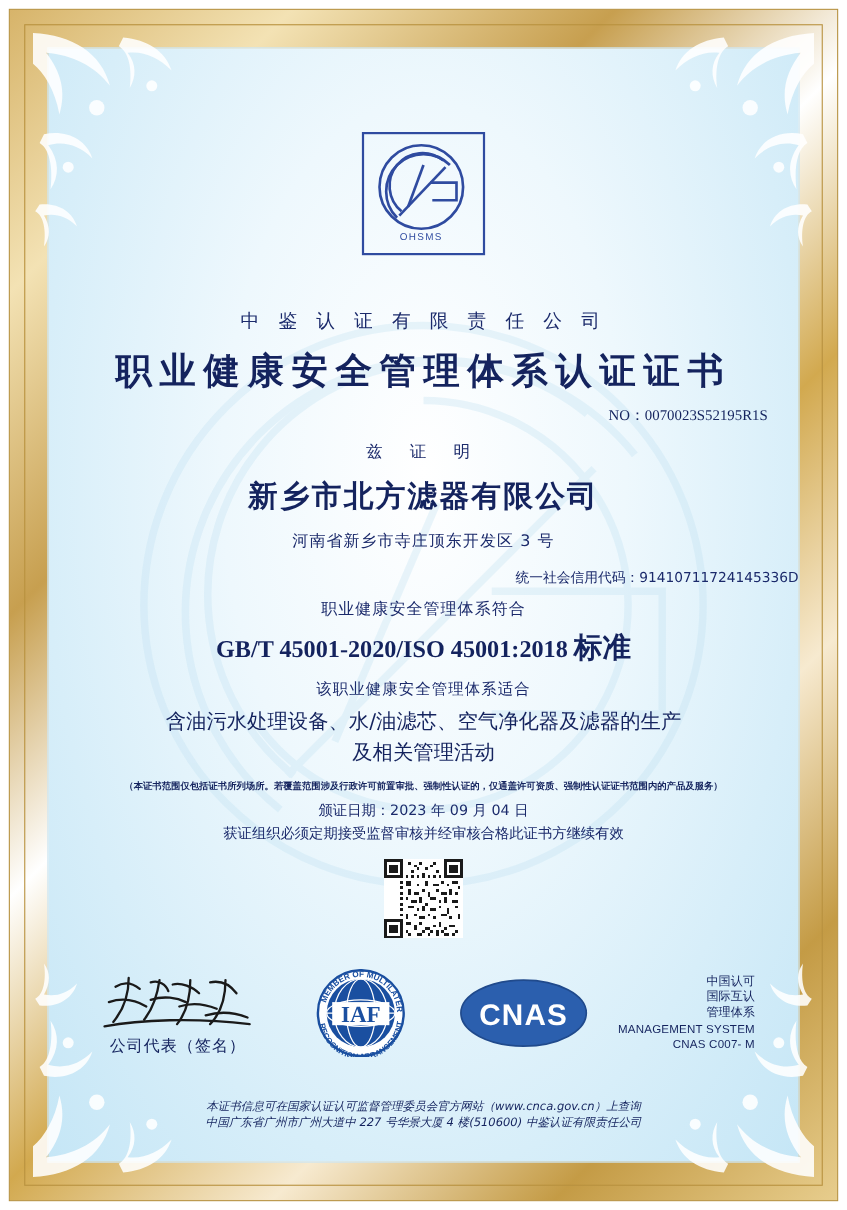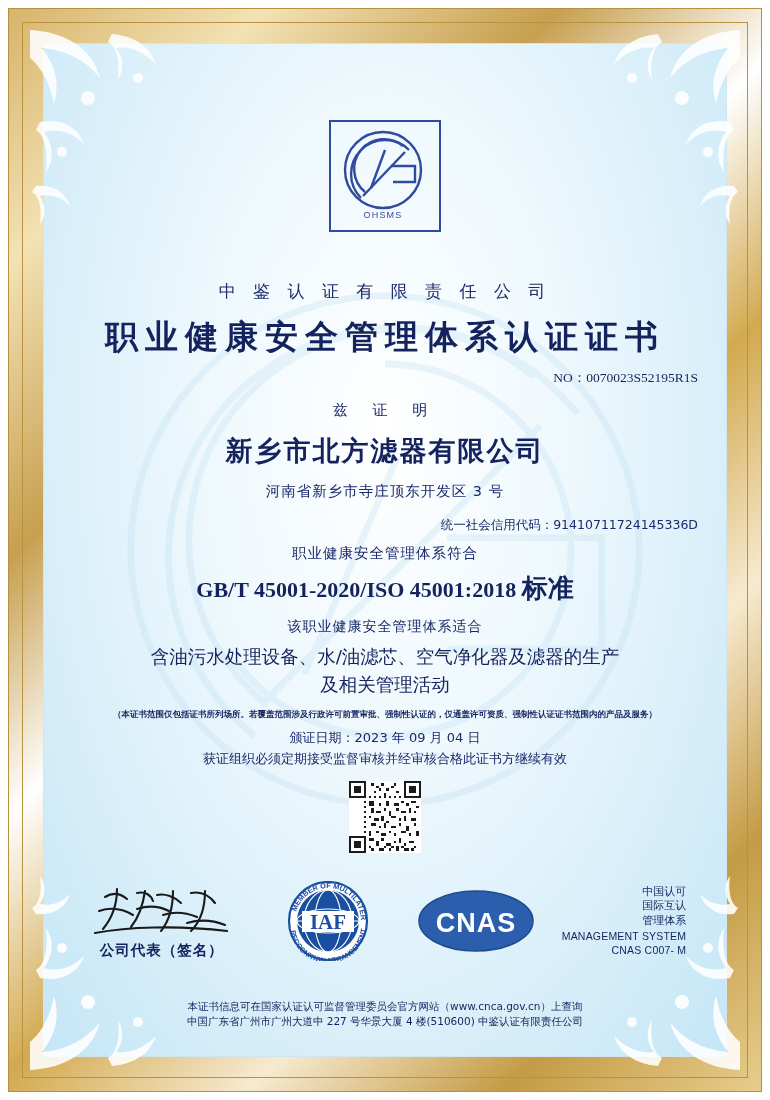--- a/index.html
+++ b/index.html
@@ -133,21 +133,20 @@
 
   .address {
     margin-top: 13px;
     font-size: 14.5px;
     letter-spacing: 1px;
     font-family: "DejaVu Sans", sans-serif;
   }
 
   .credit-code {
     margin-top: 16px;
-    margin-right: 28px;
     text-align: right;
     font-size: 12.5px;
     font-family: "DejaVu Sans", sans-serif;
   }
 
   .conform-line {
     margin-top: 10px;
     font-size: 14.5px;
     letter-spacing: 1px;
     font-family: "DejaVu Sans", sans-serif;
@@ -230,21 +229,20 @@
   .signature {
     height: 58px;
     position: relative;
   }
   .sig-caption {
     font-size: 14.5px;
     color: #14235e;
     letter-spacing: 1px;
     font-family: "DejaVu Sans", sans-serif;
     margin-top: 0;
-    font-weight: bold;
   }
 
   .iaf-logo { width: 124px; height: 80px; }
   .cnas-logo { width: 120px; height: 74px; }
   .cnas-text {
     text-align: right;
     font-size: 11px;
     line-height: 1.35;
     color: #14235e;
     font-family: "DejaVu Sans", sans-serif;
@@ -257,20 +255,21 @@
 
   
   .footer {
     position: absolute;
     left: 0; right: 0;
     bottom: 26px;
     font-size: 10.5px;
     line-height: 1.5;
     color: #14235e;
     font-family: "DejaVu Sans", sans-serif;
+    font-style: italic;
   }
 </style>
 </head>
 <body>
 
 <div class="cert">
 
   <div class="gold-border"></div>
   <div class="gold-inner-line"></div>
 

